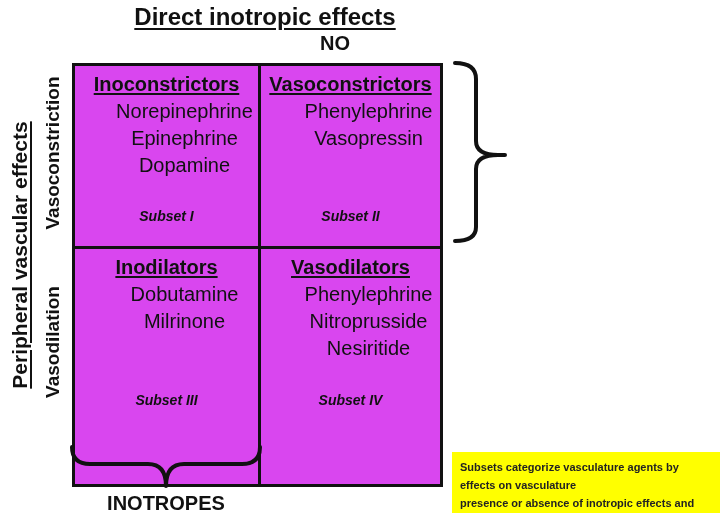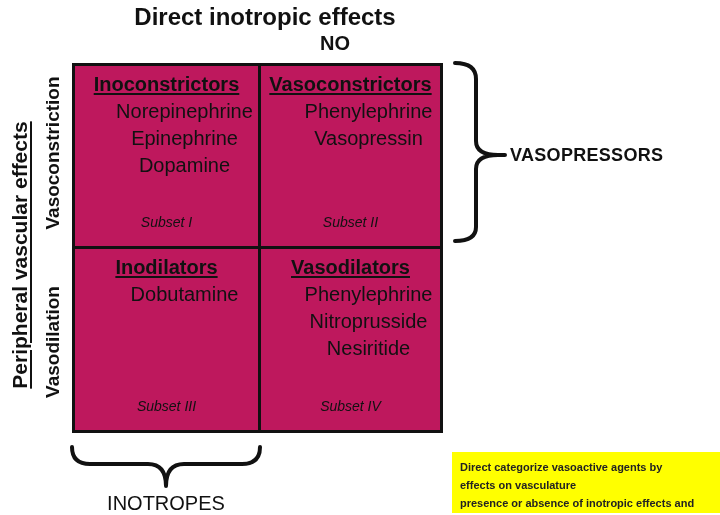--- a/index.html
+++ b/index.html
@@ -2,50 +2,50 @@
 <html><head>
 <meta charset="utf-8">
 <style>
   html,body{margin:0;padding:0;background:#fff;}
   .canvas{
     position:relative;width:720px;height:515px;background:#ffffff;overflow:hidden;
     font-family:"Liberation Sans",sans-serif;color:#111;
   }
   .title{
     position:absolute;left:105px;top:3px;width:320px;text-align:center;
-    font-size:24px;font-weight:bold;text-underline-offset:3px;line-height:28px;
+    font-size:24px;font-weight:bold;text-decoration:underline;text-underline-offset:3px;line-height:28px;
   }
   .col-label{position:absolute;top:31px;font-size:20px;font-weight:bold;line-height:24px;}
   .col-yes{left:130px;width:70px;text-align:center;}
   .col-no{left:300px;width:70px;text-align:center;}
   .rot{position:absolute;text-align:center;white-space:nowrap;transform:rotate(-90deg);transform-origin:center;}
   .peripheral{
     left:-150px;top:241px;width:340px;height:28px;font-size:21px;font-weight:bold;
     text-decoration:underline;text-underline-offset:3px;line-height:28px;
   }
   .vasoconstriction{left:-32px;top:141px;width:170px;height:24px;font-size:19px;font-weight:bold;line-height:24px;}
   .vasodilation{left:-32px;top:330px;width:170px;height:24px;font-size:19px;font-weight:bold;line-height:24px;}
   .grid{
-    position:absolute;left:72px;top:63px;width:371px;height:370px;
-    border:3px solid #111;box-sizing:border-box;background:#be185d;
+    position:absolute;left:72px;top:63px;width:371px;height:424px;
+    border:3px solid #111;box-sizing:border-box;background:#d946ef;
   }
   .vdiv{position:absolute;left:183px;top:0;width:3px;height:100%;background:#111;}
   .hdiv{position:absolute;left:0;top:180px;width:100%;height:3px;background:#111;}
   .cell{position:absolute;text-align:center;padding-top:5px;box-sizing:border-box;}
   .c0{left:0;top:0;width:183px;height:180px;}
   .c1{left:186px;top:0;width:179px;height:180px;}
   .c2{left:0;top:183px;width:183px;height:181px;}
   .c3{left:186px;top:183px;width:179px;height:181px;}
   .cell-header{font-size:20px;font-weight:bold;text-decoration:underline;text-underline-offset:2px;line-height:27px;}
   .drug{font-size:20px;line-height:27px;padding-left:36px;}
-  .subset{position:absolute;bottom:16px;left:0;width:100%;font-size:14px;font-style:italic;font-weight:400;}
+  .subset{position:absolute;bottom:22px;left:0;width:100%;font-size:14px;font-style:italic;font-weight:700;}
   .brace{position:absolute;}
   .brace path{stroke:#111;stroke-width:4;fill:none;stroke-linecap:round;stroke-linejoin:round;}
   .vasopressors{position:absolute;left:510px;top:145px;font-size:18px;font-weight:bold;line-height:20px;letter-spacing:.3px;}
-  .inotropes{position:absolute;left:96px;top:492px;width:140px;text-align:center;font-size:20px;font-weight:normal;line-height:22px;}
+  .inotropes{position:absolute;left:96px;top:492px;width:140px;text-align:center;font-size:20px;font-weight:bold;line-height:22px;}
   .note{
     position:absolute;left:452px;top:452px;width:268px;height:61px;background:#FFFF00;
     box-sizing:border-box;padding:6px 4px 0 8px;font-size:11px;font-weight:600;line-height:18px;color:#222;
   }
 </style>
 </head>
 <body>
 
 <div class="canvas">
 
@@ -72,41 +72,41 @@
     <div class="cell c1">
       <div class="cell-header">Vasoconstrictors</div>
       <div class="drug">Phenylephrine</div>
       <div class="drug">Vasopressin</div>
       <div class="subset">Subset II</div>
     </div>
 
     <div class="cell c2">
       <div class="cell-header">Inodilators</div>
       <div class="drug">Dobutamine</div>
+      <div class="drug">Milrinone</div>
       <div class="subset">Subset III</div>
     </div>
 
     <div class="cell c3">
       <div class="cell-header">Vasodilators</div>
       <div class="drug">Phenylephrine</div>
       <div class="drug">Nitroprusside</div>
       <div class="drug">Nesiritide</div>
       <div class="subset">Subset IV</div>
     </div>
   </div>
 
   <svg class="brace" style="left:450px;top:55px;" width="60" height="195" viewBox="0 0 60 195">
     <path d="M 5 8 Q 26 8 26 24 L 26 86 Q 26 100 48 100 L 55 100 M 48 100 Q 26 100 26 114 L 26 172 Q 26 186 5 186"></path>
   </svg>
-  <div class="vasopressors">VASOPRESSORS</div>
 
   <svg class="brace" style="left:66px;top:444px;" width="200" height="50" viewBox="0 0 200 50">
     <path d="M 6 3 Q 6 20 24 20 L 82 20 Q 100 20 100 42 Q 100 20 118 20 L 176 20 Q 194 20 194 3"></path>
   </svg>
   <div class="inotropes">INOTROPES</div>
 
   <div class="note">
-    <div>Direct categorize vasoactive agents by</div>
+    <div>Subsets categorize vasculature agents by</div>
     <div>effects on vasculature</div>
     <div>presence or absence of inotropic effects and</div>
   </div>
 
 </div>
 
 </body></html>

